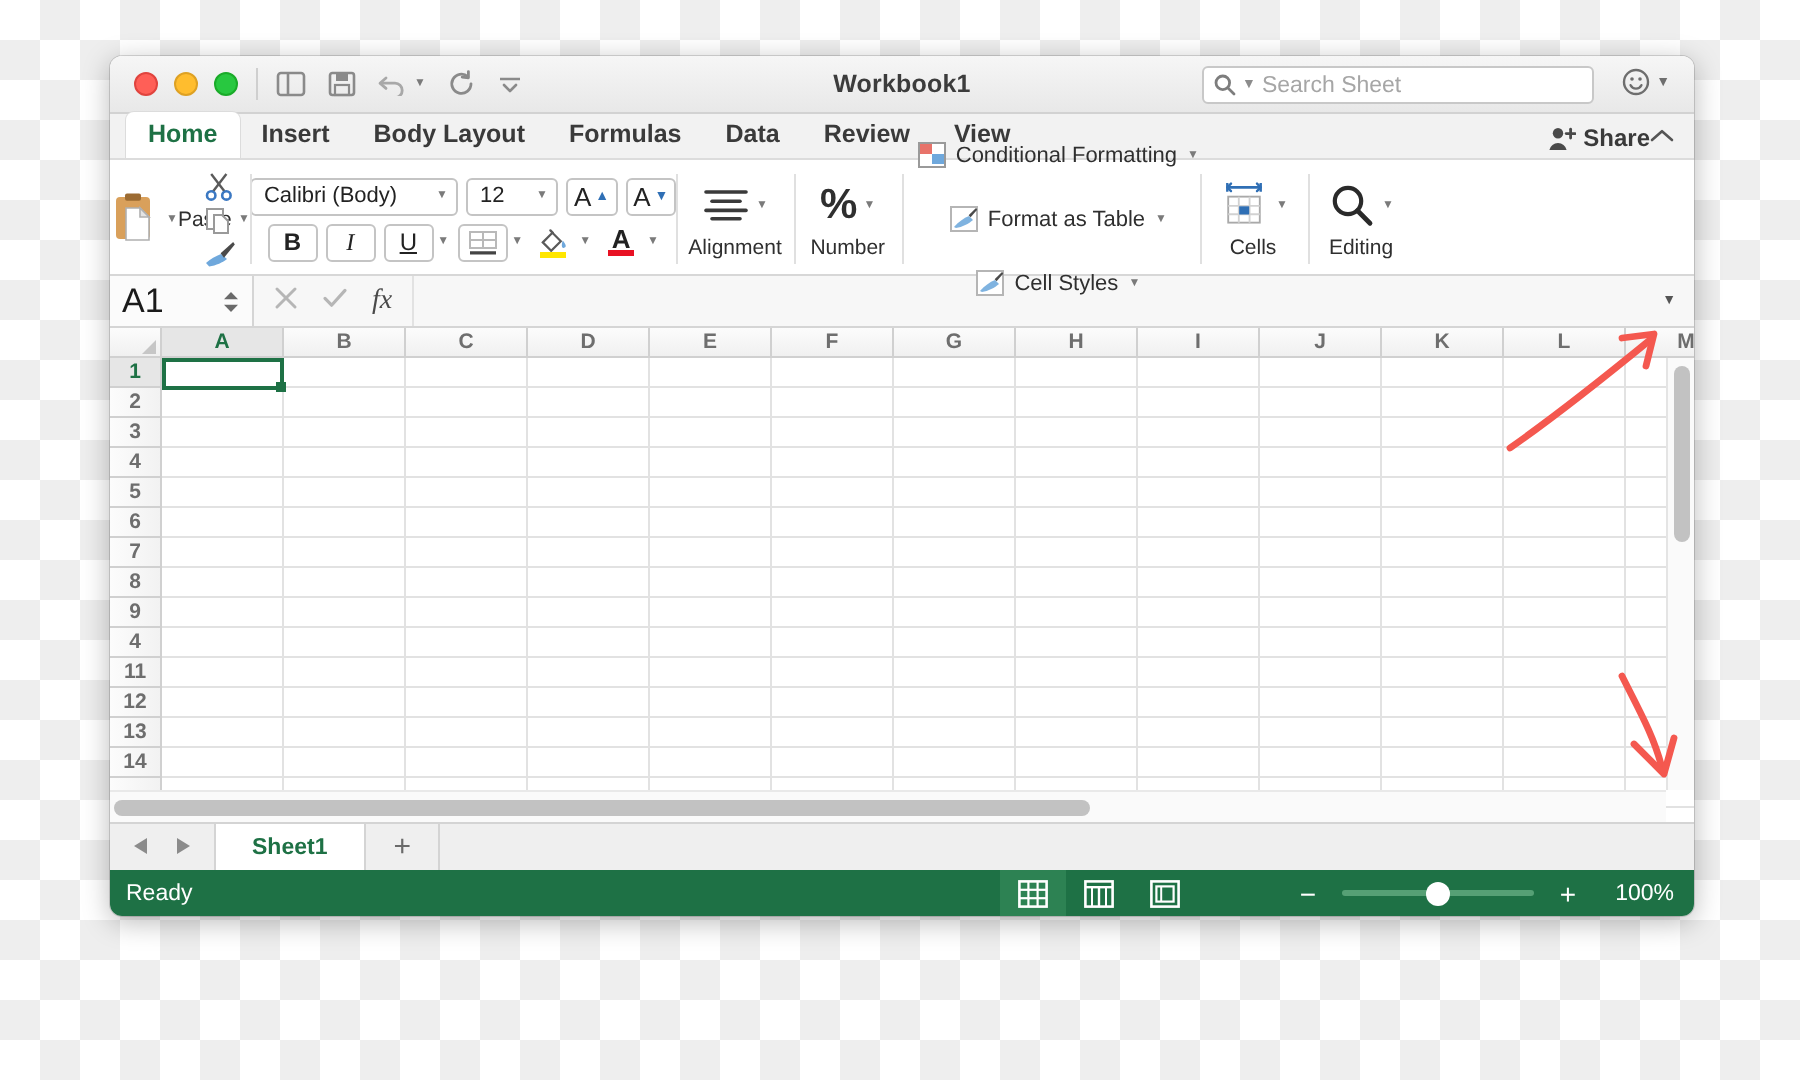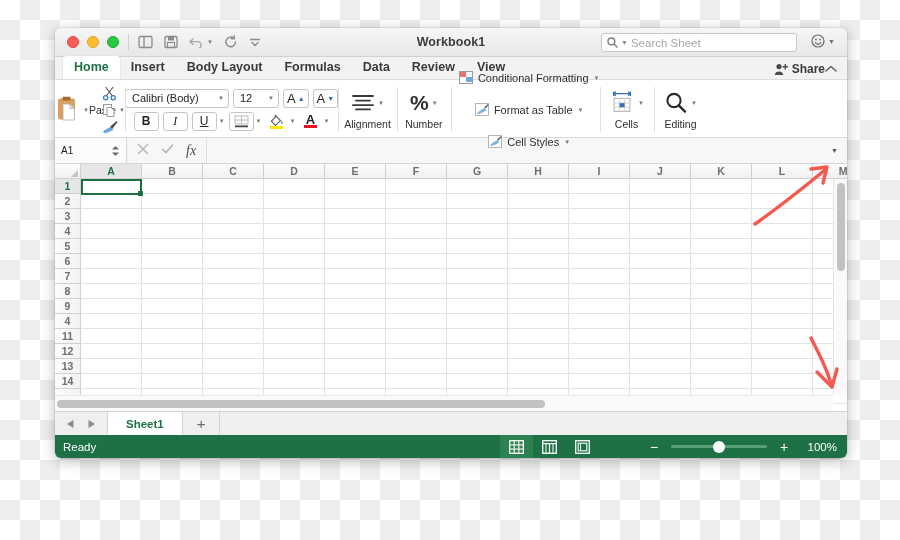--- a/index.html
+++ b/index.html
@@ -166,21 +166,21 @@
   
   .cells-icon { width: 26px; height: 26px; display: flex; align-items: center; justify-content: center; }
 
   
   .formulabar {
     height: 26px; background: #f7f7f7; border-bottom: 1px solid #d5d5d5;
     display: flex; align-items: center; flex: none;
   }
   .namebox {
     width: 72px; height: 100%; display: flex; align-items: center; justify-content: space-between;
-    padding: 0 6px; font-size: 10px; color: #1a1a1a;
+    padding: 0 6px; font-size: 17px; color: #1a1a1a;
     border-right: 1px solid #d5d5d5; background: #fbfbfb; gap: 19px;
   }
   .stepper { display: flex; flex-direction: column; gap: 1px; color: #666; }
   .fb-btns { display: flex; align-items: center; gap: 12px; padding: 0 10px; color: #b6b6b6; font-size: 13px; }
   .fx { font-family: "Liberation Serif", serif; font-style: italic; color: #4a4a4a; font-size: 14px; }
   .fb-input { flex: 1; height: 100%; border-left: 1px solid #e2e2e2; }
   .fb-caret { padding: 0 9px; font-size: 7px; color: #555; }
 
   
   .sheetwrap { flex: 1; position: relative; background: #ffffff; overflow: hidden; }

